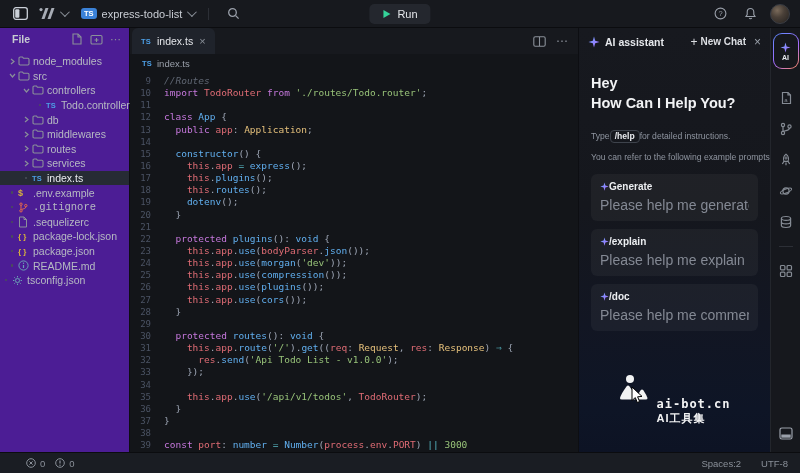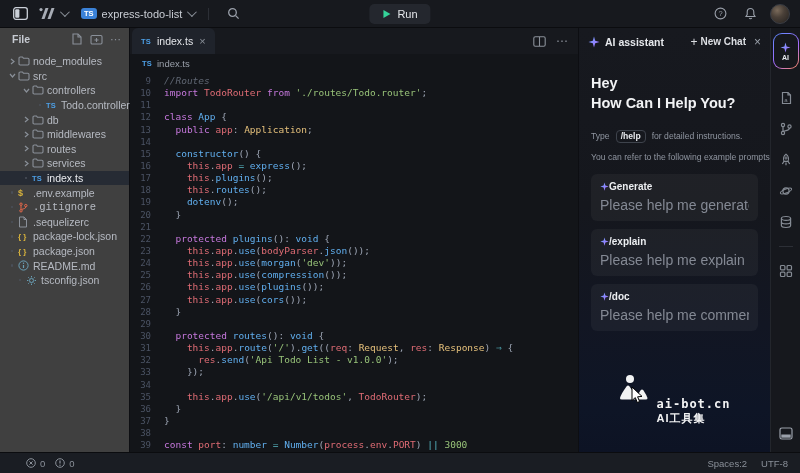--- a/index.html
+++ b/index.html
@@ -24,21 +24,21 @@
     align-items:center; gap:6px; color:#e4e6ea; font-size:11px; cursor:pointer; }
   .tb-right { margin-left:auto; display:flex; align-items:center; gap:10px; }
   .avatar { width:20px; height:20px; border-radius:50%;
     background:radial-gradient(circle at 35% 30%, #7a6a5a 0%, #4a4038 40%, #23201e 100%);
     border:1px solid #3a3d44; }
 
   
   .main { flex:1; display:flex; min-height:0; }
 
   
-  .sidebar { width:130px; background:#404040; border-right:1px solid #0d0e12;
+  .sidebar { width:130px; background:#4c1d95; border-right:1px solid #0d0e12;
     display:flex; flex-direction:column; flex-shrink:0;text-align:right; }
   .sb-header { height:22px; display:flex; align-items:center; padding:0 8px 0 12px; }
   .sb-title { color:#c6cad1; font-size:10.5px; font-weight:bold; }
   .sb-actions { margin-left:auto; display:flex; align-items:center; gap:7px; color:#8a9099; }
   .tree { padding-top:4px; font-size:10.5px; color:#b6bac2; }
   .trow { height:14.6px; display:flex; align-items:center; cursor:pointer; white-space:nowrap; }
   .trow.sel { background:#262b34; color:#e8eaee; }
   .t-gutter { width:12px; display:flex; align-items:center; justify-content:center; flex-shrink:0; }
   .t-icon { width:15px; display:flex; align-items:center; justify-content:flex-start; flex-shrink:0; }
   .dot { width:2.5px; height:2.5px; border-radius:50%; background:#4a4f59; }
@@ -67,21 +67,21 @@
   
   .panel { width:192px; flex-shrink:0; border-left:1px solid #0d0e12; display:flex; flex-direction:column;
     background:linear-gradient(180deg,#17191f 0%,#15171d 42%,#121623 70%,#0e1526 90%,#0d1324 100%); }
   .p-header { height:27px; display:flex; align-items:center; gap:5px; padding:0 9px; flex-shrink:0; }
   .p-title { color:#e6e8ec; font-size:10.5px; font-weight:bold; }
   .p-head-right { margin-left:auto; display:flex; align-items:center; gap:8px; }
   .newchat { display:flex; align-items:center; gap:3px; color:#dcdee3; font-size:10px; font-weight:bold; cursor:pointer; }
   .p-close { color:#9aa0aa; font-size:12px; cursor:pointer; line-height:1; }
   .p-body { flex:1; padding:10px 12px 0 12px; overflow:hidden; display:flex; flex-direction:column; }
   .greet { color:#f2f3f5; font-size:14.5px; font-weight:bold; line-height:1.4; margin-top:8px; }
-  .help-line { margin-top:16px; color:#8f95a0; font-size:8.6px; display:flex; align-items:center; gap:6px; }
+  .help-line { margin-top:16px; color:#8f95a0; font-size:8.6px; display:flex; align-items:center; gap:0; }
   .chip { border:1px solid #3e434c; border-radius:4px; padding:0.5px 4px; color:#e8eaee; font-weight:bold; font-size:8.6px; }
   .intro { margin-top:9px; color:#8f95a0; font-size:8.6px; white-space:nowrap; }
   .cards { margin-top:12px; display:flex; flex-direction:column; gap:8px; }
   .card { background:rgba(255,255,255,.045); border-radius:6px; padding:7px 9px 8px 9px; cursor:pointer; }
   .card-title { display:flex; align-items:center; color:#eceef1; font-size:10px; font-weight:bold; }
   .card-desc { margin-top:5px; color:#84899400; color:#848994; font-size:14px; white-space:nowrap; overflow:hidden; }
   .watermark { margin-top:18px; display:flex; align-items:center; justify-content:center; gap:8px; opacity:.95; }
   .wm-text { color:#fff;margin-top:48px; }
   .wm-l1 { font-size:12px; font-weight:bold; letter-spacing:1px; font-family:"DejaVu Sans Mono", monospace; }
   .wm-l2 { font-size:11px; font-weight:bold; letter-spacing:1px; }
@@ -103,21 +103,21 @@
   .ai-badge span { color:#e8eaee; font-size:7px; font-weight:bold; }
   .rail-icons { margin-top:22px; display:flex; flex-direction:column; align-items:center; gap:17px; }
   .rail-div { width:14px; height:1px; background:#2c2f36; }
   .rail-bottom { margin-top:auto; margin-bottom:12px; }
 
   
   .statusbar { height:21px; background:#1a1d23; border-top:1px solid #0b0c0f; display:flex;
     align-items:center; padding:0 12px 0 26px; color:#8a9099; font-size:9.5px; flex-shrink:0; }
   .st-left { display:flex; align-items:center; gap:10px; }
   .st-item { display:flex; align-items:center; gap:4px; }
-  .st-right { margin-left:auto; display:flex; align-items:flex-end; gap:14px; }
+  .st-right { margin-left:auto; display:flex; align-items:flex-end; gap:20px; }
 
   .cursor { position:absolute; left:631px; top:386px; z-index:50; pointer-events:none; }
   svg { display:block; }
 </style>
 </head>
 <body>
 
 <div class="app">
 
   <div class="topbar">
@@ -362,21 +362,21 @@
             </span>
             <span class="t-icon">
               <svg width="11" height="11" viewBox="0 0 11 11">
                 <circle cx="5.5" cy="5.5" r="4.6" fill="none" stroke="#6a9fb5" stroke-width="1"></circle>
                 <path d="M5.5 5v3" stroke="#6a9fb5" stroke-width="1.2"></path>
                 <circle cx="5.5" cy="3.2" r=".7" fill="#6a9fb5"></circle>
               </svg>
             </span>
             <span>README.md</span>
           </div>
-          <div class="trow" style="padding-left: 14px;">
+          <div class="trow" style="padding-left: 0;">
             <span class="t-gutter">
               <span class="dot"></span>
             </span>
             <span class="t-icon">
               <svg width="11" height="11" viewBox="0 0 11 11">
                 <circle cx="5.5" cy="5.5" r="2" fill="none" stroke="#6a9fb5" stroke-width="1"></circle>
                 <path d="M5.5 1v1.4M5.5 8.6V10M1 5.5h1.4M8.6 5.5H10M2.3 2.3l1 1M7.7 7.7l1 1M8.7 2.3l-1 1M3.3 7.7l-1 1" stroke="#6a9fb5" stroke-width="1"></path>
               </svg>
             </span>
             <span>tsconfig.json</span>

